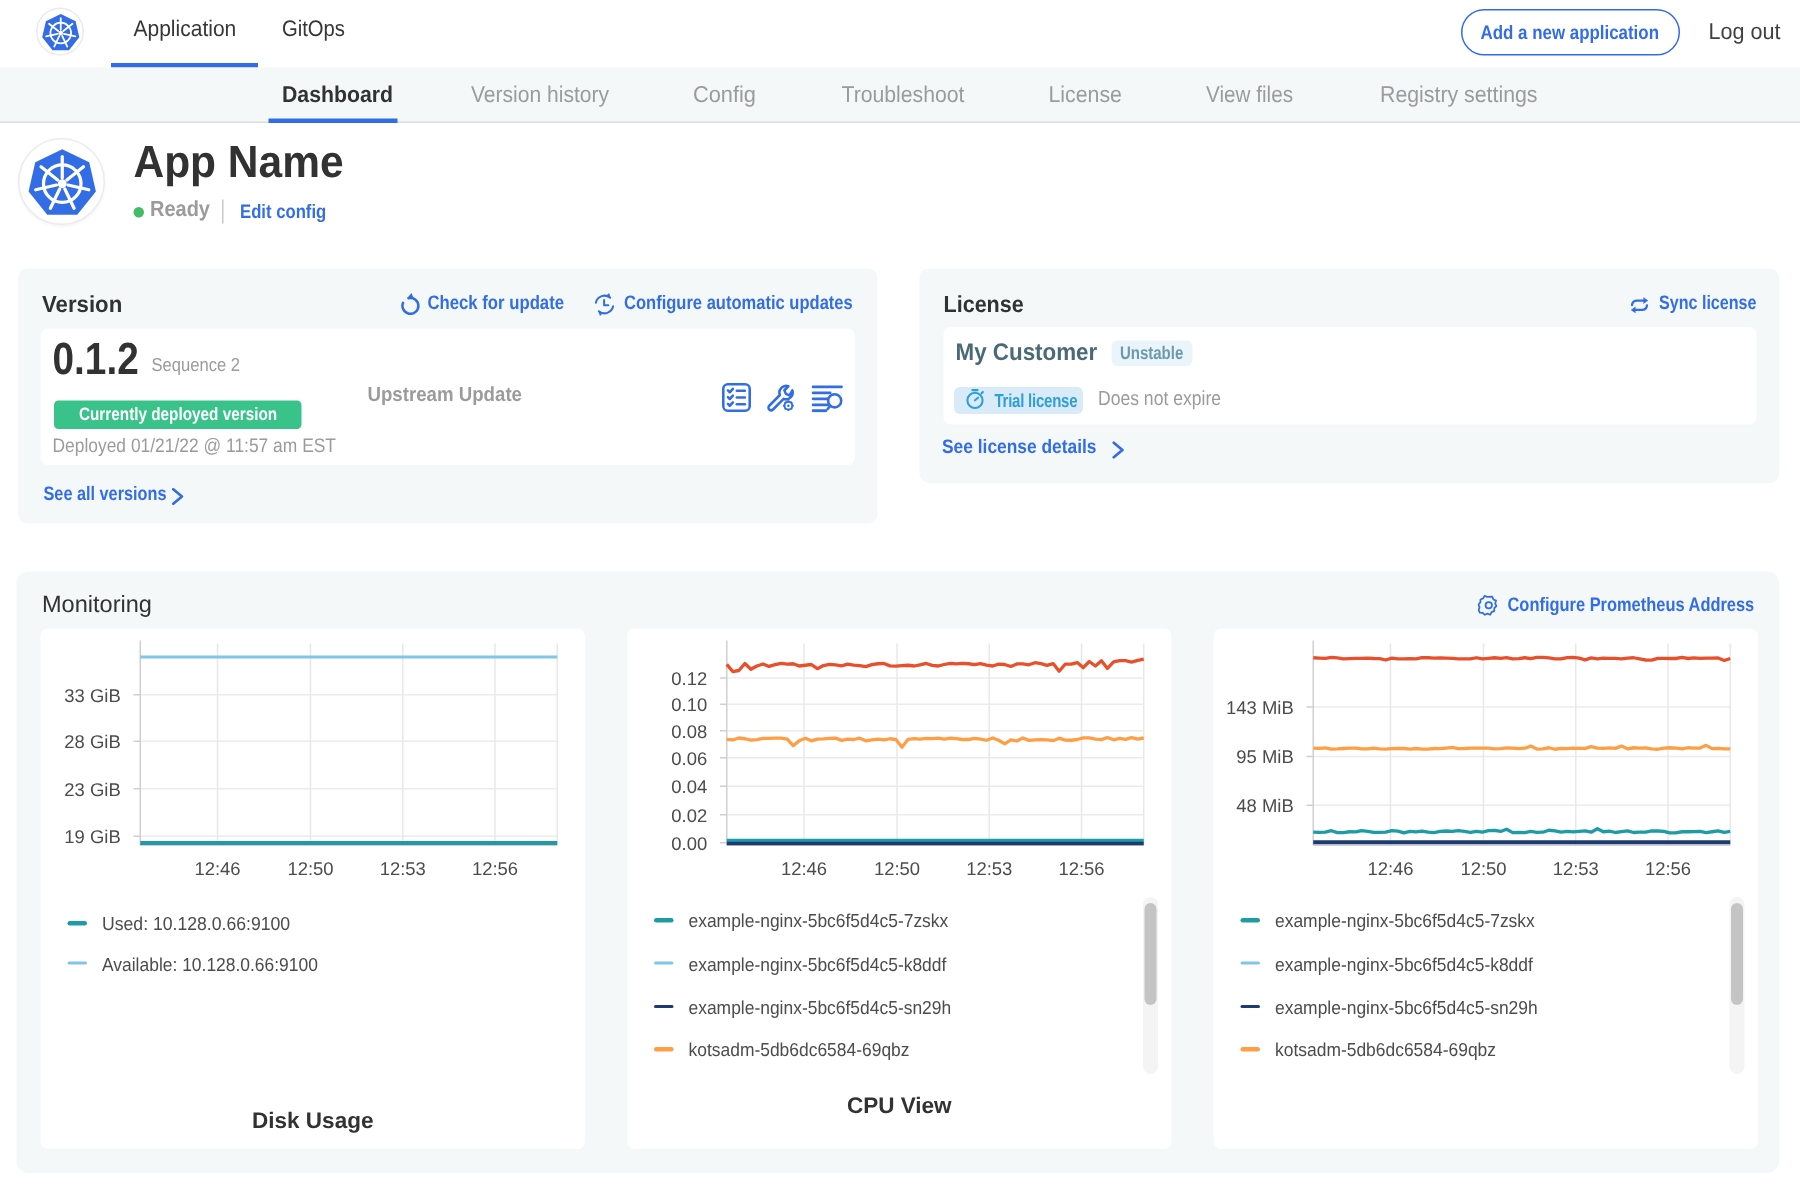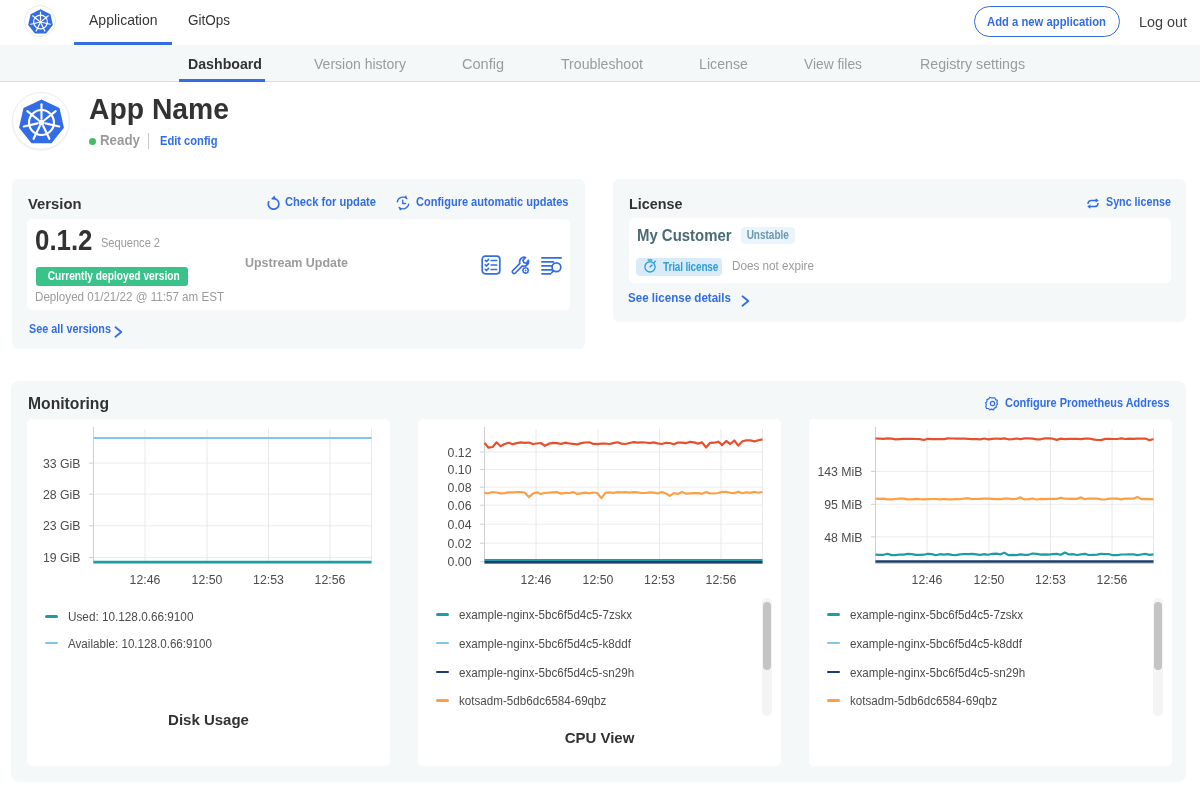--- a/index.html
+++ b/index.html
@@ -53,21 +53,21 @@
         <line x1="43.7" y1="47.0" x2="21.1" y2="28.9"></line>
       </g>
       <circle cx="50" cy="52" r="6" fill="#fff"></circle>
     </svg>
   </div>
 <div class="abs" style="left:89px;top:138px;width:7px;height:7px;border-radius:50%;background:#44bb66;"></div>
 <div class="abs" style="left:148px;top:133px;width:1px;height:16px;background:#c8c8c8;"></div>
 
 <div class="card" style="left:12px;top:178.8px;width:573px;height:170.5px;"></div>
 <div class="white" style="left:27px;top:219px;width:543px;height:91px;"></div>
-<div class="abs" style="left:36px;top:267px;width:152px;height:18.5px;background:#3ac28b;border-radius:3px;color:#fff;font-size:12px;font-weight:bold;line-height:18.5px;text-align:center;"><span style="display:inline-block;transform:scaleX(0.850);white-space:nowrap;">Currently deployed version</span></div>
+<div class="abs" style="left:36px;top:267px;width:165px;height:18.5px;background:#3ac28b;border-radius:3px;color:#fff;font-size:12px;font-weight:bold;line-height:18.5px;text-align:center;"><span style="display:inline-block;transform:scaleX(0.850);white-space:nowrap;">Currently deployed version</span></div>
 <div class="iabs" style="left:265.5px;top:195px;"><svg width="15" height="15" viewBox="0 0 15 15">
       <path d="M6.32 3.76 A5.3 5.3 0 1 1 2.69 6.91" fill="none" stroke="#326de6" stroke-width="1.7" stroke-linecap="round"></path>
       <polygon points="5.50,3.71 8.37,0.40 9.86,4.09" fill="#326de6"></polygon>
     </svg></div>
 <div class="iabs" style="left:394.5px;top:194.5px;"><svg width="16" height="16" viewBox="0 0 24 24">
       <g fill="none" stroke="#326de6" stroke-width="2" stroke-linecap="round" stroke-linejoin="round">
         <path d="M3.39 10.17 A8.8 8.8 0 0 1 17.66 5.26"></path>
         <path d="M20.61 13.83 A8.8 8.8 0 0 1 6.34 18.74"></path>
         <polyline points="11.6 7.6 11.6 12.8 15.8 12.8"></polyline>
       </g>
@@ -173,21 +173,21 @@
       <text x="53.5" y="143.1" text-anchor="end" font-size="12.3" fill="#4c4c4c" transform="scale(1,1)">19 GiB</text>
 <text x="118" y="164.5" text-anchor="middle" font-size="12.3" fill="#4c4c4c">12:46</text>
       <text x="180" y="164.5" text-anchor="middle" font-size="12.3" fill="#4c4c4c">12:50</text>
       <text x="241.5" y="164.5" text-anchor="middle" font-size="12.3" fill="#4c4c4c">12:53</text>
       <text x="303" y="164.5" text-anchor="middle" font-size="12.3" fill="#4c4c4c">12:56</text>
 <line x1="66.5" y1="19" x2="344.5" y2="19" stroke="#7fc6e8" stroke-width="2"></line>
 <line x1="66.5" y1="143" x2="344.5" y2="143" stroke="#1f9ba5" stroke-width="2.6"></line>
 </svg>
 <div class="lrow" style="top:188.1px"><span class="dash" style="background:#1f9ba5"></span><span class="ltxt" style="transform:scaleX(0.94);transform-origin:0 50%;display:inline-block;">Used: 10.128.0.66:9100</span></div>
     <div class="lrow" style="top:214.9px"><span class="dash" style="background:#7fc6e8"></span><span class="ltxt" style="transform:scaleX(0.93);transform-origin:0 50%;display:inline-block;">Available: 10.128.0.66:9100</span></div>
-<div class="ctitle" style="top:292px;">Disk Usage</div>
+<div class="ctitle" style="top:320px;">Disk Usage</div>
 </div>
 
 <div class="white" style="left:418px;top:419px;width:363px;height:347px;">
 <svg width="363" height="172" style="position:absolute;top:0;left:0">
 <line x1="66.5" y1="33" x2="344.5" y2="33" stroke="#ececec" stroke-width="1"></line>
       <line x1="66.5" y1="50.5" x2="344.5" y2="50.5" stroke="#ececec" stroke-width="1"></line>
       <line x1="66.5" y1="68.2" x2="344.5" y2="68.2" stroke="#ececec" stroke-width="1"></line>
       <line x1="66.5" y1="86.2" x2="344.5" y2="86.2" stroke="#ececec" stroke-width="1"></line>
       <line x1="66.5" y1="105.2" x2="344.5" y2="105.2" stroke="#ececec" stroke-width="1"></line>
       <line x1="66.5" y1="124.2" x2="344.5" y2="124.2" stroke="#ececec" stroke-width="1"></line>
@@ -288,13 +288,13 @@
 <div id="t_012" class="t" style="left:35px;top:225.4px;font-size:30px;font-weight:700;color:#323232;transform:scaleX(0.8616);transform-origin:0 50%;">0.1.2</div>
 <div id="t_seq" class="t" style="left:101px;top:236.7px;font-size:12.5px;font-weight:400;color:#9b9b9b;transform:scaleX(0.8841);transform-origin:0 50%;">Sequence 2</div>
 <div id="t_deployed" class="t" style="left:35px;top:290.3px;font-size:13px;font-weight:400;color:#9b9b9b;transform:scaleX(0.8928);transform-origin:0 50%;">Deployed 01/21/22 @ 11:57 am EST</div>
 <div id="t_upstream" class="t" style="left:244.5px;top:256px;font-size:13.5px;font-weight:700;color:#9b9b9b;transform:scaleX(0.9214);transform-origin:0 50%;">Upstream Update</div>
 <div id="t_sav" class="t" style="left:28.5px;top:322.1px;font-size:13px;font-weight:700;color:#326de6;transform:scaleX(0.8343);transform-origin:0 50%;">See all versions</div>
 <div id="h_license" class="t" style="left:629px;top:195.8px;font-size:15.5px;font-weight:700;color:#323232;transform:scaleX(0.9267);transform-origin:0 50%;">License</div>
 <div id="t_sync" class="t" style="left:1106px;top:195.4px;font-size:13px;font-weight:700;color:#326de6;transform:scaleX(0.8251);transform-origin:0 50%;">Sync license</div>
 <div id="t_mycust" class="t" style="left:637px;top:228px;font-size:16px;font-weight:700;color:#4a6a77;transform:scaleX(0.9323);transform-origin:0 50%;">My Customer</div>
 <div id="t_dne" class="t" style="left:732px;top:259.3px;font-size:13.5px;font-weight:400;color:#9b9b9b;transform:scaleX(0.8672);transform-origin:0 50%;">Does not expire</div>
 <div id="t_sld" class="t" style="left:627.5px;top:291.2px;font-size:13px;font-weight:700;color:#326de6;transform:scaleX(0.8908);transform-origin:0 50%;">See license details</div>
-<div id="h_mon" class="t" style="left:28px;top:396.2px;font-size:15.7px;font-weight:700;color:#323232;">Monitoring</div>
+<div id="h_mon" class="t" style="left:28px;top:396.2px;font-size:15.7px;font-weight:400;color:#323232;">Monitoring</div>
 <div id="t_cpa" class="t" style="left:1005px;top:395.6px;font-size:13px;font-weight:700;color:#326de6;transform:scaleX(0.8424);transform-origin:0 50%;">Configure Prometheus Address</div>
 </body></html>

